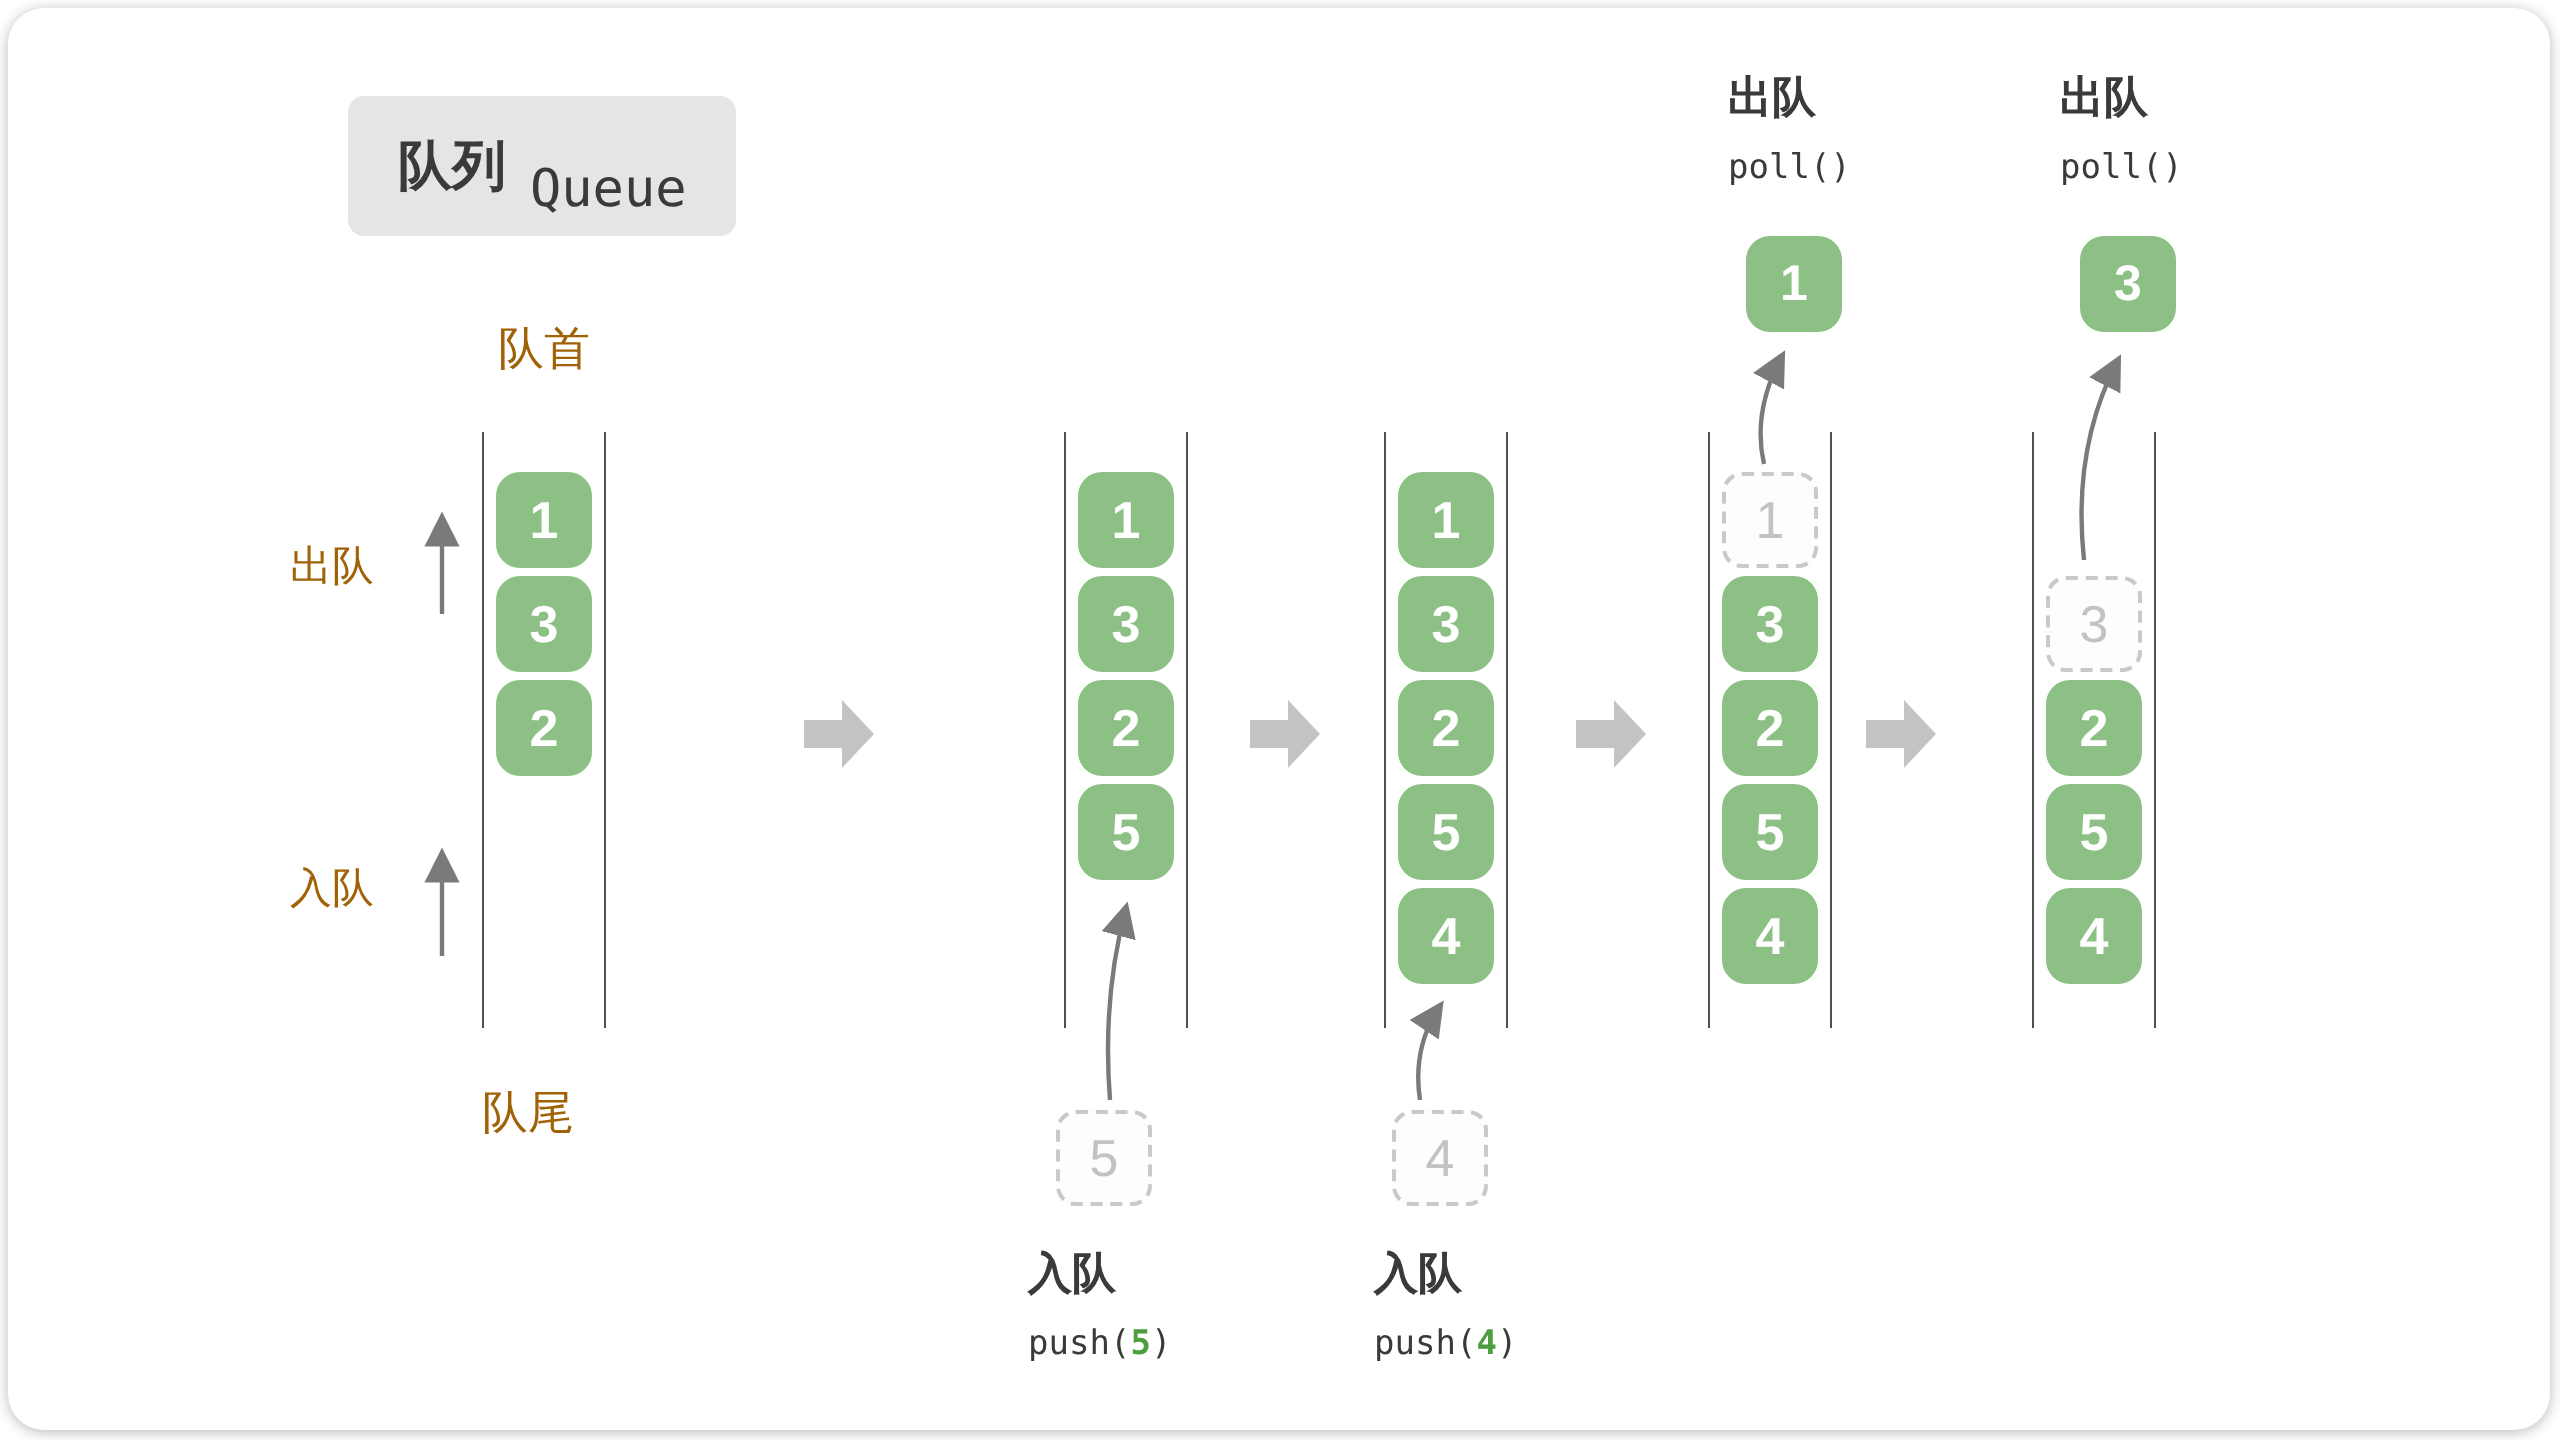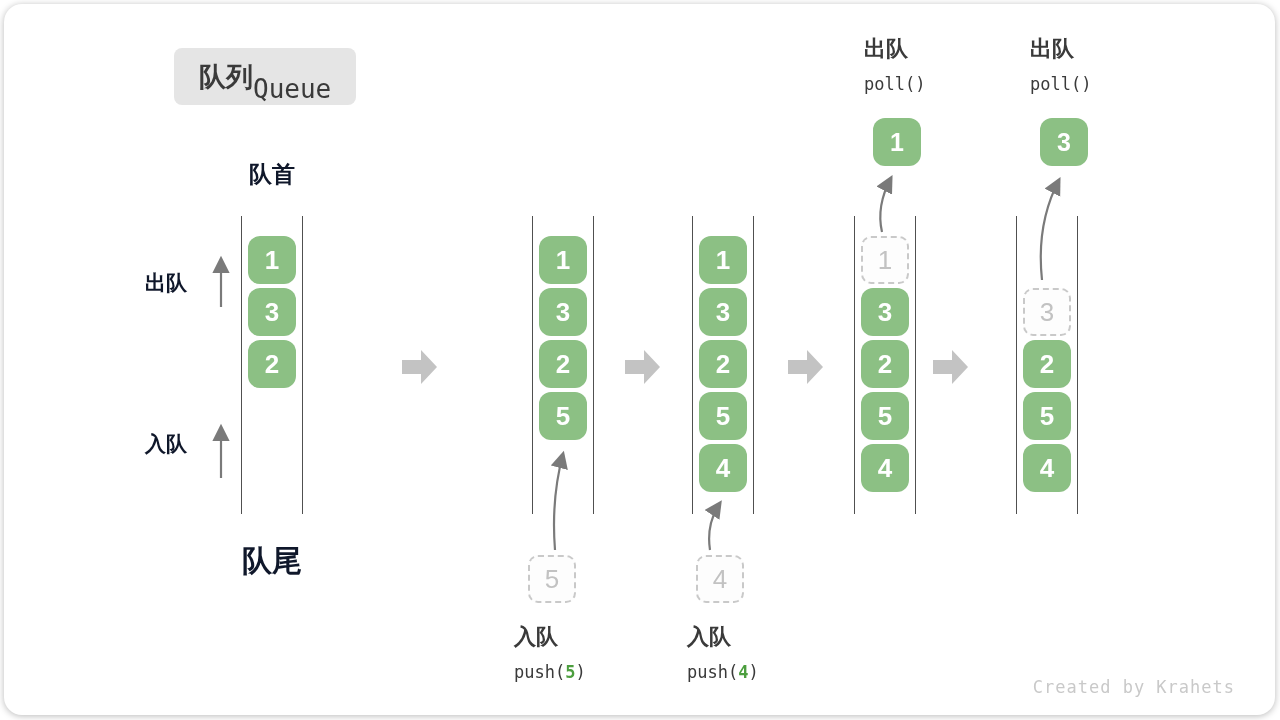--- a/index.html
+++ b/index.html
@@ -2,29 +2,29 @@
 <html><head>
 <meta charset="utf-8">
 <style>
   html,body{margin:0;padding:0;background:#ffffff;width:1280px;height:720px;overflow:hidden;
     font-family:"Liberation Sans","DejaVu Sans",sans-serif;}
   .card{position:absolute;left:4px;top:4px;width:1271px;height:711px;background:#ffffff;
     border-radius:18px;box-shadow:0 1px 7px rgba(0,0,0,0.28);}
   .canvas{position:absolute;inset:0;}
 
   
-  .badge{position:absolute;left:170px;top:44px;height:57px;background:#e5e5e5;border-radius:8px;
-    display:flex;align-items:center;padding:0 25px;}
+  .badge{position:absolute;left:170px;top:44px;height:70px;background:#e5e5e5;border-radius:8px;
+    display:flex;align-items:center;padding:0 25px;gap:12px;}
   .badge .zh{font-size:27px;font-weight:bold;color:#3a3a3a;}
   .badge .en{font-size:26px;color:#3a3a3a;font-family:"DejaVu Sans Mono","Liberation Mono",monospace;margin-top:24px;}
 
   
-  .cnlbl{position:absolute;color:#0f172a;font-weight:bold;white-space:nowrap;}
+  .cnlbl{position:absolute;color:#a16207;font-weight:normal;white-space:nowrap;}
   .lbl-front{left:237px;top:155px;width:62px;text-align:center;font-size:23px;}
-  .lbl-rear{left:237px;top:537px;width:62px;text-align:center;font-size:30px;}
+  .lbl-rear{left:237px;top:537px;width:62px;font-size:23px;}
   .lbl-deq-side{left:141px;top:265px;font-size:21px;}
   .lbl-enq-side{left:141px;top:426px;font-size:21px;}
 
   
   .qc{position:absolute;top:212px;width:62px;height:298px;box-sizing:border-box;
     border-left:1.5px solid #505050;border-right:1.5px solid #505050;}
   .qc.s1{left:237px}.qc.s2{left:528px}.qc.s3{left:688px}.qc.s4{left:850px}.qc.s5{left:1012px}
 
   .block{position:absolute;left:6px;width:48px;height:48px;border-radius:12px;background:#8cc084;
     color:#ffffff;font-weight:bold;font-size:26px;display:flex;align-items:center;justify-content:center;}
@@ -159,16 +159,15 @@
   <svg class="bigarrow a2" viewBox="0 0 36 36">
         <polygon points="0,11 19,11 19,1 35,18 19,35 19,25 0,25" fill="#c3c3c3"></polygon>
       </svg>
   <svg class="bigarrow a3" viewBox="0 0 36 36">
         <polygon points="0,11 19,11 19,1 35,18 19,35 19,25 0,25" fill="#c3c3c3"></polygon>
       </svg>
   <svg class="bigarrow a4" viewBox="0 0 36 36">
         <polygon points="0,11 19,11 19,1 35,18 19,35 19,25 0,25" fill="#c3c3c3"></polygon>
       </svg>
 
-  <div class="watermark">Created by Krahets</div>
 
 </div>
 </div>
 
 </body></html>

